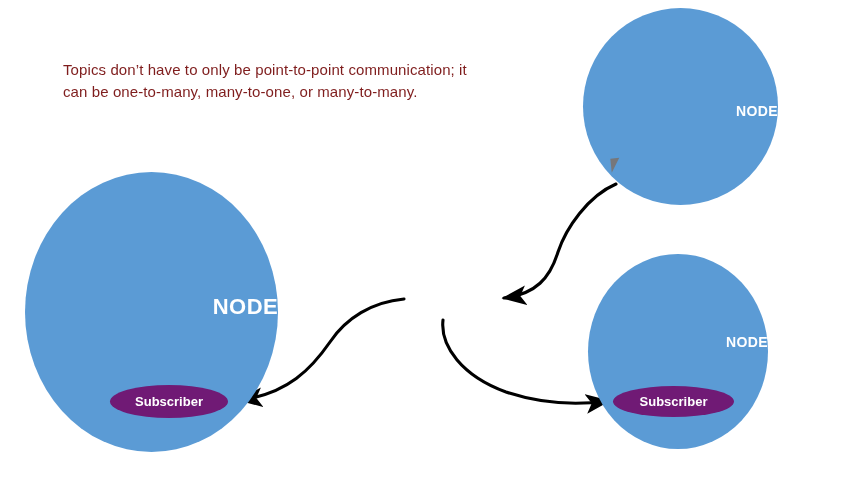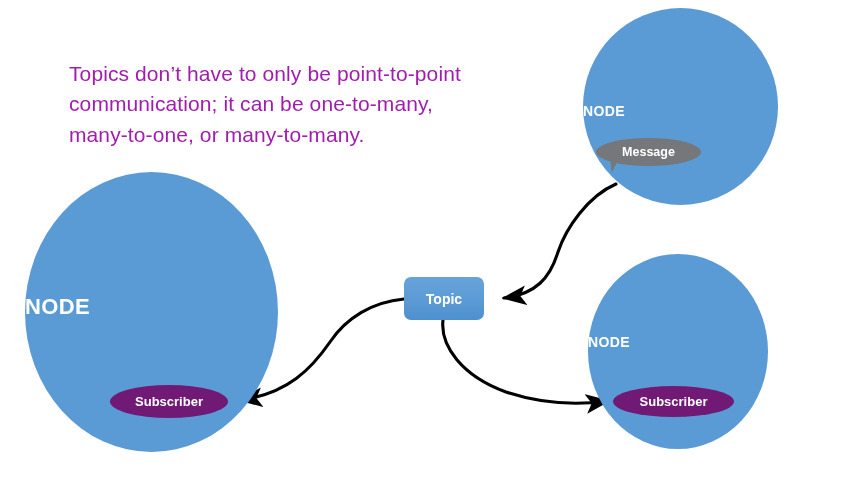--- a/index.html
+++ b/index.html
@@ -23,41 +23,41 @@
     left: 0;
     top: 0;
     width: 854px;
     height: 480px;
     pointer-events: none;
   }
 
   
   .caption {
     position: absolute;
-    left: 69px;
+    left: 63px;
     top: 59px;
     width: 420px;
-    font-size: 21px;
+    font-size: 15px;
     line-height: 1.45;
-    color: #a21caf;
+    color: #7f1d1d;
     letter-spacing: .1px;
     white-space: pre-line;
   }
 
   
   .node {
     position: absolute;
     border-radius: 50%;
     background: #5B9BD5;
   }
   .node-label {
     position: absolute;
     left: 0;
     width: 100%;
-    text-align: left;
+    text-align: right;
     color: #ffffff;
     font-weight: bold;
     letter-spacing: .4px;
   }
 
   #node-left {
     left: 25px;
     top: 172px;
     width: 253px;
     height: 280px;
@@ -185,22 +185,20 @@
 
   <div class="node" id="node-left">
     <div class="node-label">NODE</div>
   </div>
   <div class="pill pill-green" id="sub-left">Subscriber</div>
 
   <div class="node" id="node-topright">
     <div class="node-label">NODE</div>
   </div>
   <div id="message-tail"></div>
-  <div class="pill pill-gray" id="message">Message</div>
 
   <div class="node" id="node-bottomright">
     <div class="node-label">NODE</div>
   </div>
   <div class="pill pill-green" id="sub-bottomright">Subscriber</div>
 
-  <div id="topic">Topic</div>
 
 </div>
 
 </body></html>

